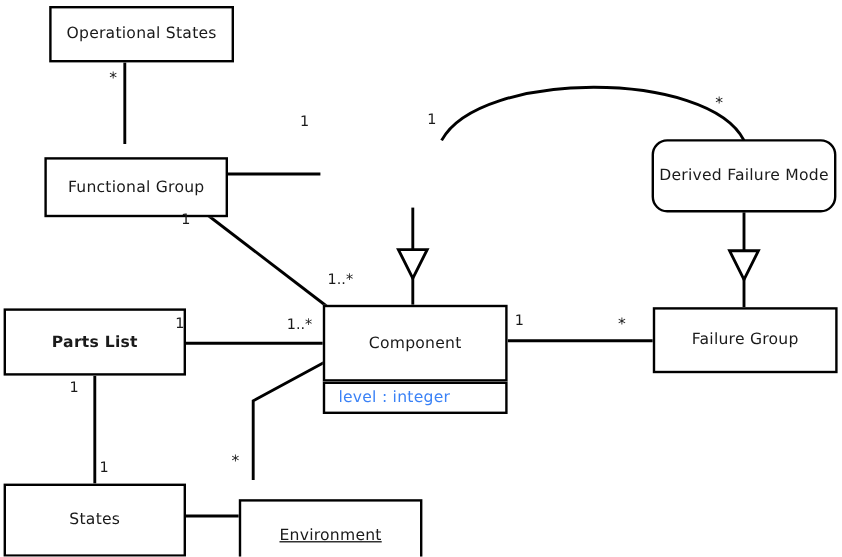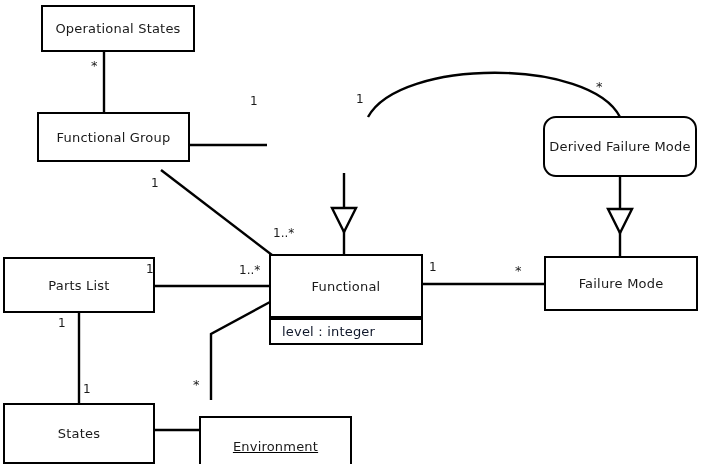--- a/index.html
+++ b/index.html
@@ -47,21 +47,21 @@
     box-sizing: border-box;
     border: 2px solid #000000;
     border-top: 2px solid #000000;
     background: #ffffff;
     display: flex;
     align-items: center;
     z-index: 3;
   }
   .uml-attr-text {
     font-size: 13px;
-    color: #0f172a;
+    color: #3b82f6;
     padding-left: 11px;
     letter-spacing: 0.2px;
   }
   .mult {
     position: absolute;
     font-size: 12px;
     color: #1a1a1a;
     background: transparent;
     z-index: 5;
     white-space: nowrap;
@@ -105,43 +105,43 @@
     </g>
 
     <polygon points="332,208 356,208 344,232" fill="#ffffff" stroke="#000000" stroke-width="2.4" stroke-linejoin="miter"></polygon>
     <polygon points="608,209 632,209 620,233" fill="#ffffff" stroke="#000000" stroke-width="2.4" stroke-linejoin="miter"></polygon>
   </svg>
 
   <div class="uml-class" style="left:41px; top:5px; width:154px; height:47px;">
     <div class="uml-name">Operational States</div>
   </div>
 
-  <div class="uml-class" style="left:37px; top:112px; width:153px; height:50px;">
+  <div class="uml-class" style="left:37px; top:131px; width:153px; height:50px;">
     <div class="uml-name">Functional Group</div>
   </div>
 
 
   <div class="uml-class" style="left:543px; top:116px; width:154px; height:61px;border-radius:13px;">
     <div class="uml-name">Derived Failure Mode</div>
   </div>
 
-  <div class="uml-class" style="left:3px; top:257px; width:152px; height:56px;">
+  <div class="uml-class" style="left:3px; top:257px; width:152px; height:56px;font-weight:bold;">
     <div class="uml-name">Parts List</div>
   </div>
 
   <div class="uml-class" style="left:269px; top:254px; width:154px; height:64px;">
-    <div class="uml-name">Functional</div>
+    <div class="uml-name">Component</div>
   </div>
 
   <div class="uml-attrs" style="left:269px; top:318px; width:154px; height:27px;">
     <span class="uml-attr-text">level : integer</span>
   </div>
 
   <div class="uml-class" style="left:544px; top:256px; width:154px; height:55px;">
-    <div class="uml-name">Failure Mode</div>
+    <div class="uml-name">Failure Group</div>
   </div>
 
   <div class="uml-class" style="left:3px; top:403px; width:152px; height:61px;">
     <div class="uml-name">States</div>
   </div>
 
   <div class="uml-class" style="left:199px; top:416px; width:153px; height:61px;text-decoration:underline;">
     <div class="uml-name">Environment</div>
   </div>
 

